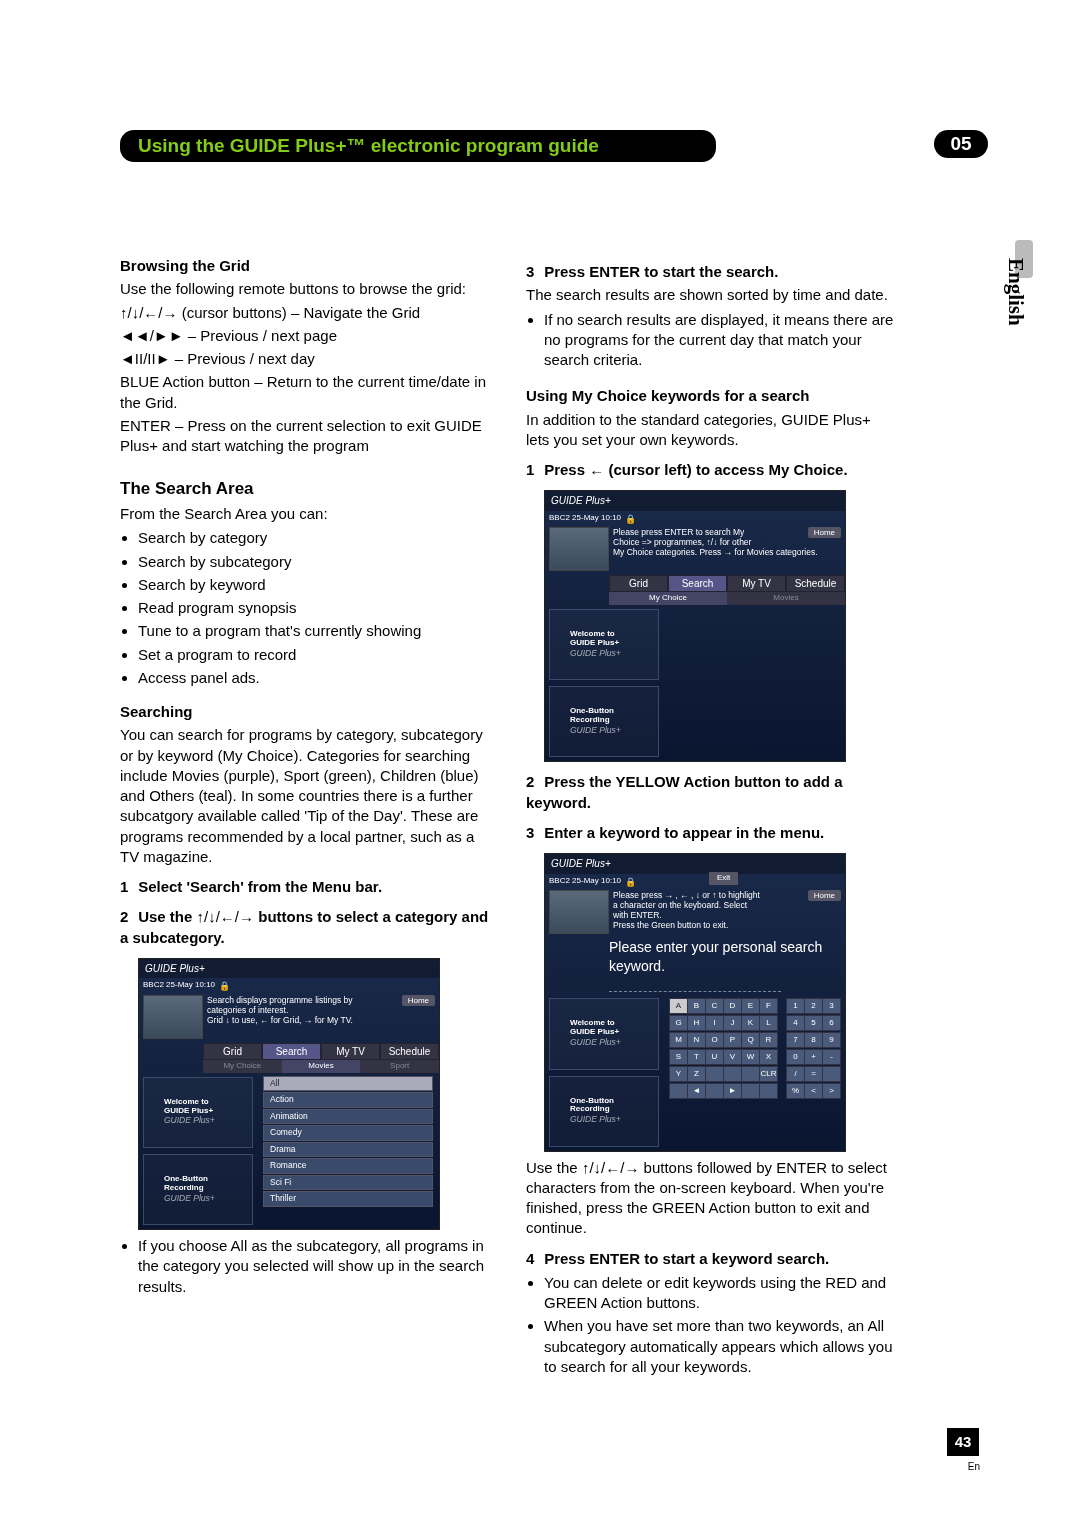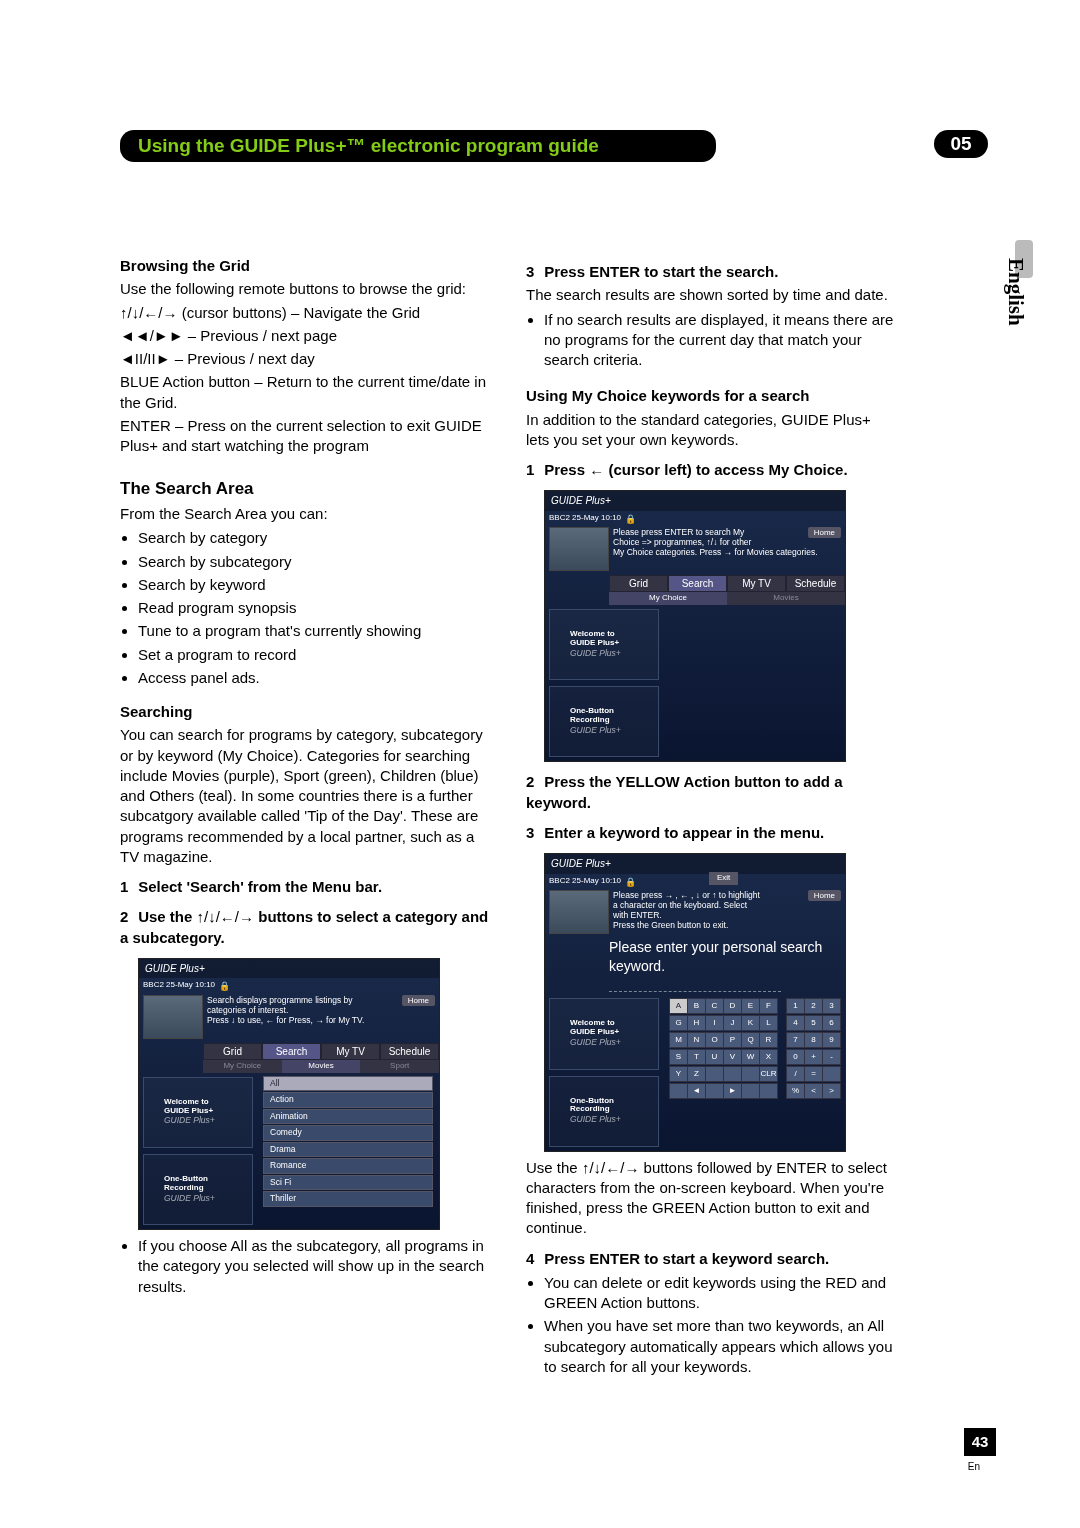--- a/index.html
+++ b/index.html
@@ -203,21 +203,21 @@
     position: absolute;
     top: 18px;
     left: 164px;
     background: #556;
     font-size: 8px;
     padding: 1px 8px;
   }
 
   .page-num-box {
     position: absolute;
-    right: 84px;
+    right: 101px;
     bottom: 72px;
     width: 32px;
     height: 28px;
     background: #000;
     color: #fff;
     font-weight: bold;
     text-align: center;
     line-height: 28px;
     font-size: 15px;
   }
@@ -273,21 +273,21 @@
         <div class="mock-logo">GUIDE Plus+</div>
         <div class="mock-top">
           <div style="flex:0 0 auto; font-size:8px;">BBC2   25-May  10:10</div>
           <span>🔒</span>
         </div>
         <div class="mock-top" style="margin-top:-2px">
           <div class="mock-thumb"></div>
           <div class="mock-info">
             <div class="mock-home">Home</div>
             <div>Search displays programme listings by categories of interest.</div>
-            <div>Press ↓ to use, ← for Press, → for My TV.</div>
+            <div>Grid ↓ to use, ← for Grid, → for My TV.</div>
           </div>
         </div>
         <div class="mock-menubar">
           <div class="mock-tab">Grid</div>
           <div class="mock-tab sel">Search</div>
           <div class="mock-tab">My TV</div>
           <div class="mock-tab">Schedule</div>
         </div>
         <div class="mock-subbar">
           <div class="mock-sub dim">My Choice</div>

